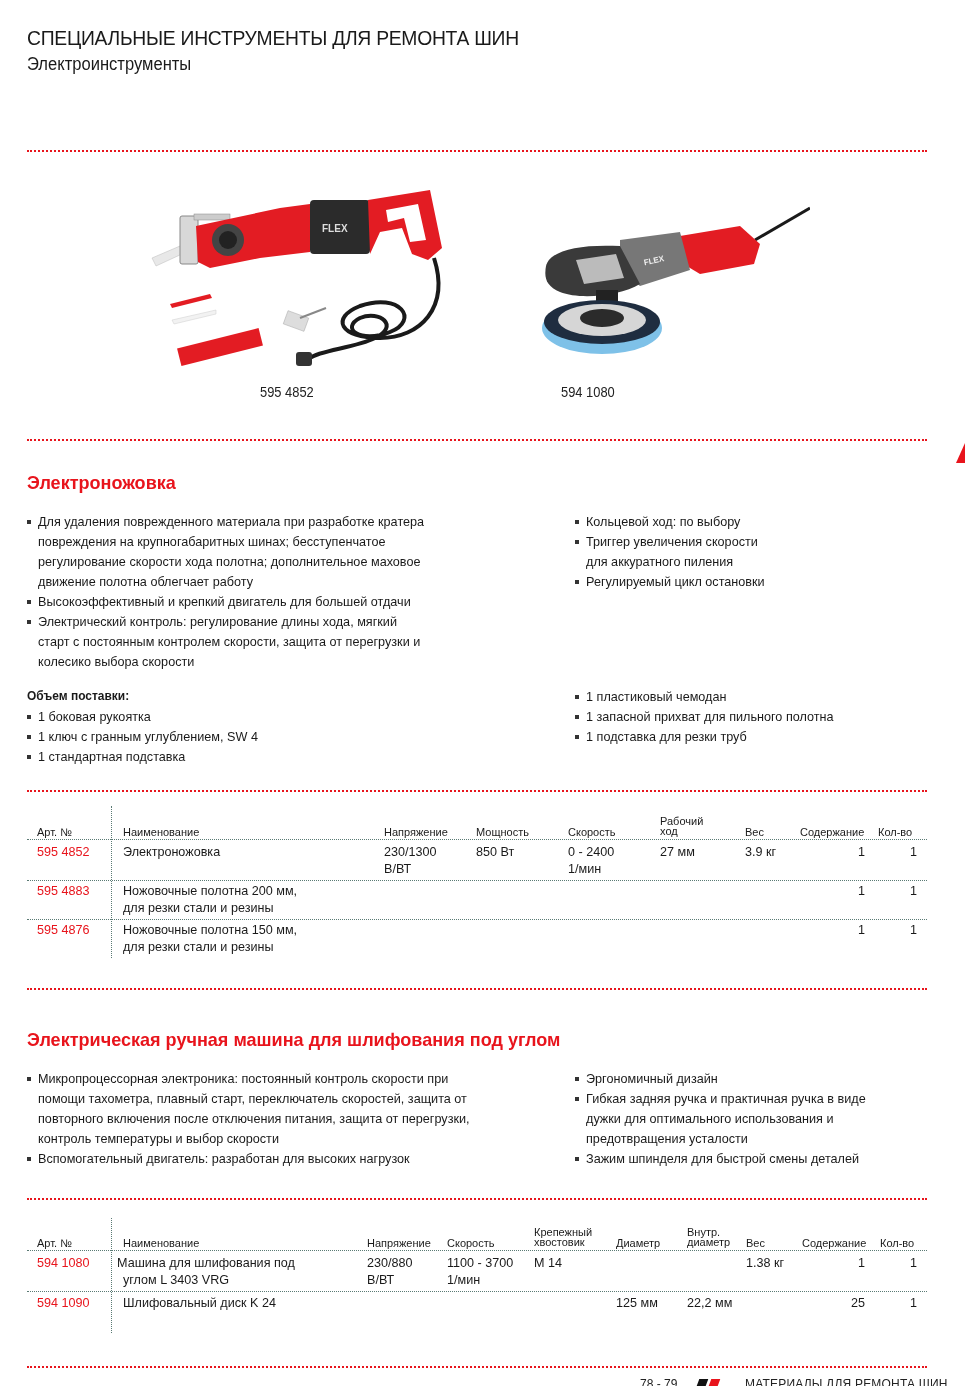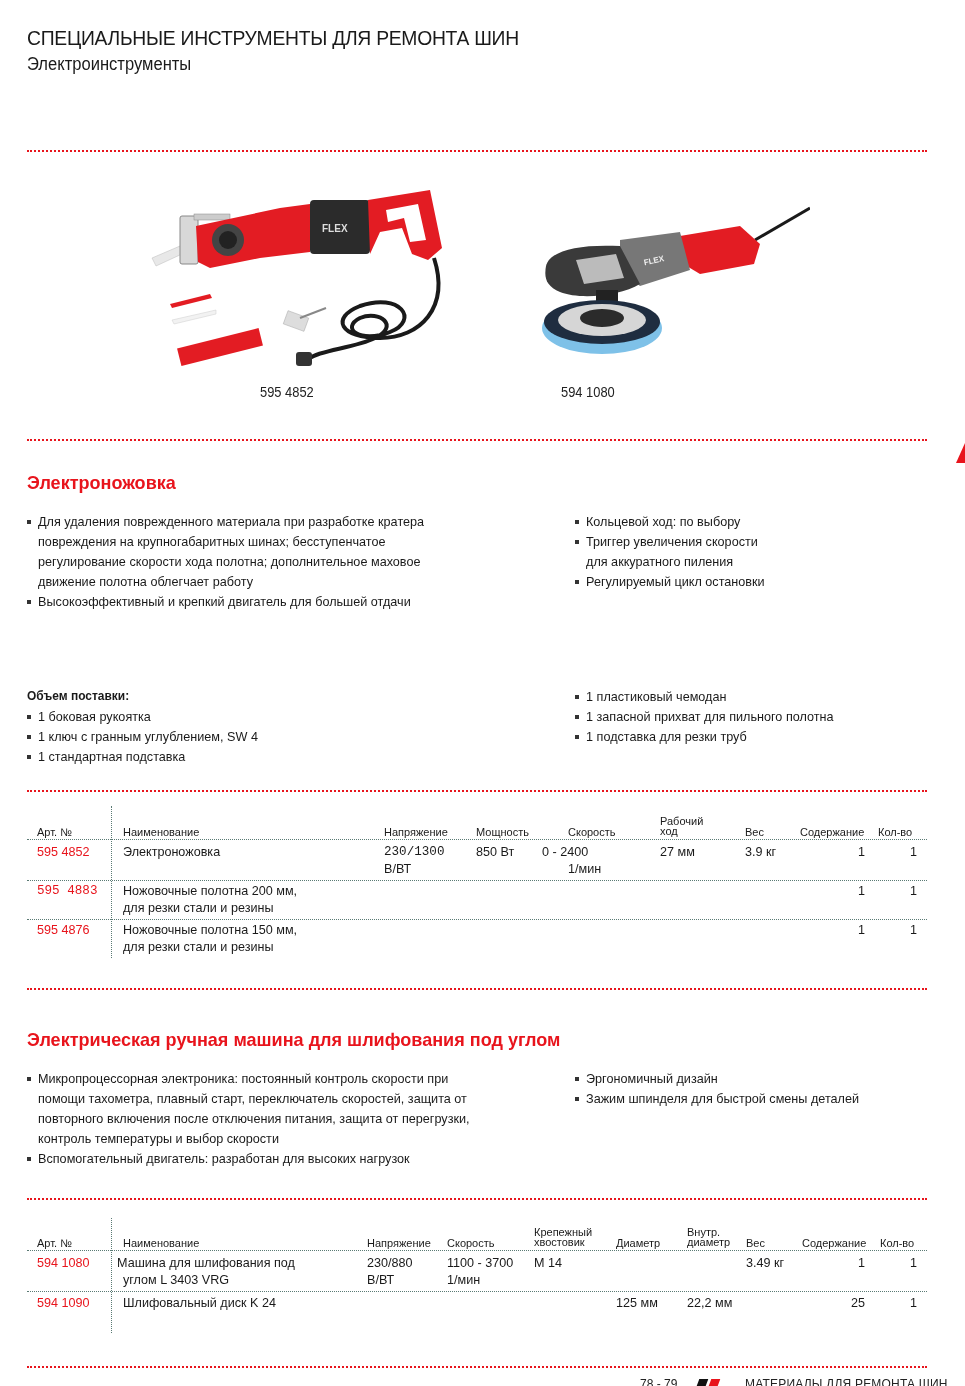--- a/index.html
+++ b/index.html
@@ -102,20 +102,25 @@
 <ul class="bullets" style="left:27px; top:512px;">
   <li>
     <span class="bl-text">Для удаления поврежденного материала при разработке кратера</span><br>
     <span class="bl-text">повреждения на крупногабаритных шинах; бесступенчатое</span><br>
     <span class="bl-text">регулирование скорости хода полотна; дополнительное маховое</span><br>
     <span class="bl-text">движение полотна облегчает работу</span>
   </li>
   <li>
     <span class="bl-text">Высокоэффективный и крепкий двигатель для большей отдачи</span>
   </li>
+  <li>
+    <span class="bl-text">Электрический контроль: регулирование длины хода, мягкий</span><br>
+    <span class="bl-text">старт с постоянным контролем скорости, защита от перегрузки и</span><br>
+    <span class="bl-text">колесико выбора скорости</span>
+  </li>
 </ul>
 
 <ul class="bullets" style="left:575px; top:512px;">
   <li>
     <span class="bl-text">Кольцевой ход: по выбору</span>
   </li>
   <li>
     <span class="bl-text">Триггер увеличения скорости</span><br>
     <span class="bl-text">для аккуратного пиления</span>
   </li>
@@ -152,35 +157,35 @@
   <div class="th" style="left:633px; top:19px;">ход</div>
   <div class="th" style="left:718px; top:20px;">Вес</div>
   <div class="th" style="left:773px; top:20px;">Содержание</div>
   <div class="th" style="left:851px; top:20px;">Кол-во</div>
 
   <div class="hline" style="top:33px;"></div>
 
   <div>
     <div class="cell art" style="left:10px; top:38px;">595 4852</div>
     <div class="cell" style="left:96px; top:38px;">Электроножовка</div>
-    <div class="cell" style="left:357px; top:38px;font-family:Liberation Mono, monospace;">230/1300</div>
+    <div class="cell" style="left:357px; top:38px;">230/1300</div>
     <div class="cell" style="left:357px; top:55px;">В/ВТ</div>
     <div class="cell" style="left:449px; top:38px;text-align:center;">850 Вт</div>
-    <div class="cell" style="left:515px; top:38px;">0 - 2400</div>
+    <div class="cell" style="left:541px; top:38px;">0 - 2400</div>
     <div class="cell" style="left:541px; top:55px;">1/мин</div>
     <div class="cell" style="left:633px; top:38px;">27 мм</div>
     <div class="cell" style="left:718px; top:38px;">3.9 кг</div>
     <div class="cell right" style="left:790px; width:48px; top:38px;">1</div>
     <div class="cell right" style="left:850px; width:40px; top:38px;">1</div>
   </div>
 
   <div class="hline" style="top:74px;"></div>
 
   <div>
-    <div class="cell art" style="left:10px; top:77px;font-family:Liberation Mono, monospace;">595 4883</div>
+    <div class="cell art" style="left:10px; top:77px;">595 4883</div>
     <div class="cell" style="left:96px; top:77px;">Ножовочные полотна 200 мм,</div>
     <div class="cell" style="left:96px; top:94px;">для резки стали и резины</div>
     <div class="cell right" style="left:790px; width:48px; top:77px;">1</div>
     <div class="cell right" style="left:850px; width:40px; top:77px;">1</div>
   </div>
 
   <div class="hline" style="top:113px;"></div>
 
   <div>
     <div class="cell art" style="left:10px; top:116px;">595 4876</div>
@@ -203,20 +208,25 @@
     <span class="bl-text">контроль температуры и выбор скорости</span>
   </li>
   <li>
     <span class="bl-text">Вспомогательный двигатель: разработан для высоких нагрузок</span>
   </li>
 </ul>
 
 <ul class="bullets" style="left:575px; top:1069px;">
   <li>
     <span class="bl-text">Эргономичный дизайн</span>
+  </li>
+  <li>
+    <span class="bl-text">Гибкая задняя ручка и практичная ручка в виде</span><br>
+    <span class="bl-text">дужки для оптимального использования и</span><br>
+    <span class="bl-text">предотвращения усталости</span>
   </li>
   <li>
     <span class="bl-text">Зажим шпинделя для быстрой смены деталей</span>
   </li>
 </ul>
 
 <div class="red-dots" style="left:27px; top:1198px; width:900px;"></div>
 
 <div class="tbl" style="top:1218px; height:115px;">
   <div class="vline" style="left:84px; top:0; height:115px;"></div>
@@ -238,21 +248,21 @@
 
   <div>
     <div class="cell art" style="left:10px; top:37px;">594 1080</div>
     <div class="cell" style="left:90px; top:37px;">Машина  для шлифования под</div>
     <div class="cell" style="left:96px; top:54px;">углом L 3403 VRG</div>
     <div class="cell" style="left:340px; top:37px;">230/880</div>
     <div class="cell" style="left:340px; top:54px;">В/ВТ</div>
     <div class="cell" style="left:420px; top:37px;">1100 - 3700</div>
     <div class="cell" style="left:420px; top:54px;">1/мин</div>
     <div class="cell" style="left:507px; top:37px;">M 14</div>
-    <div class="cell" style="left:719px; top:37px;">3.49 кг</div>
+    <div class="cell" style="left:719px; top:37px;">1.38 кг</div>
     <div class="cell right" style="left:790px; width:48px; top:37px;">1</div>
     <div class="cell right" style="left:850px; width:40px; top:37px;">1</div>
   </div>
 
   <div class="hline" style="top:73px;"></div>
 
   <div>
     <div class="cell art" style="left:10px; top:77px;">594 1090</div>
     <div class="cell" style="left:96px; top:77px;">Шлифовальный диск K 24</div>
     <div class="cell" style="left:589px; top:77px;">125 мм</div>

